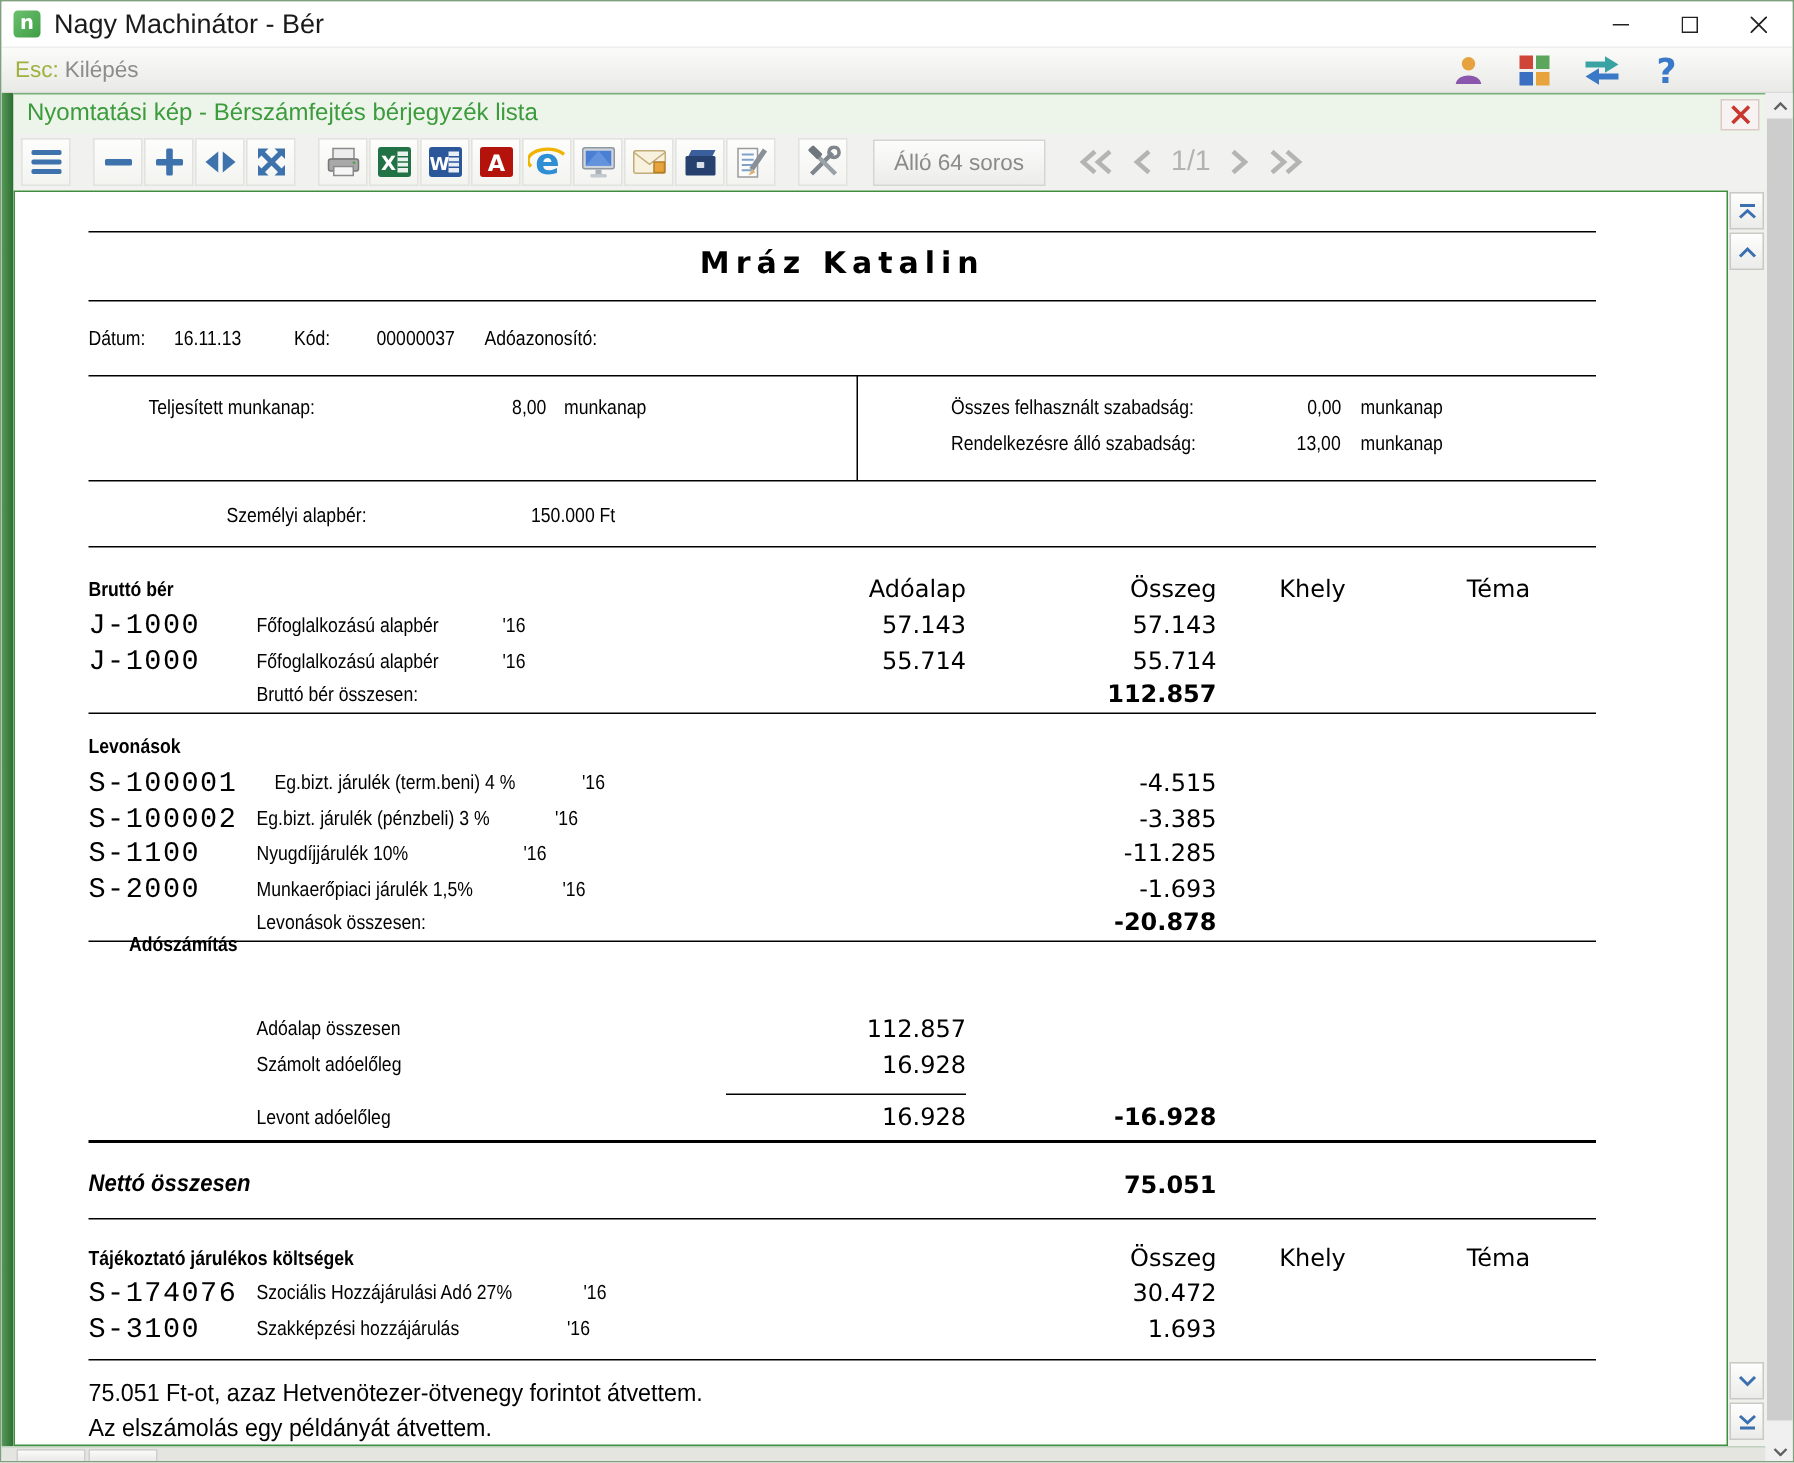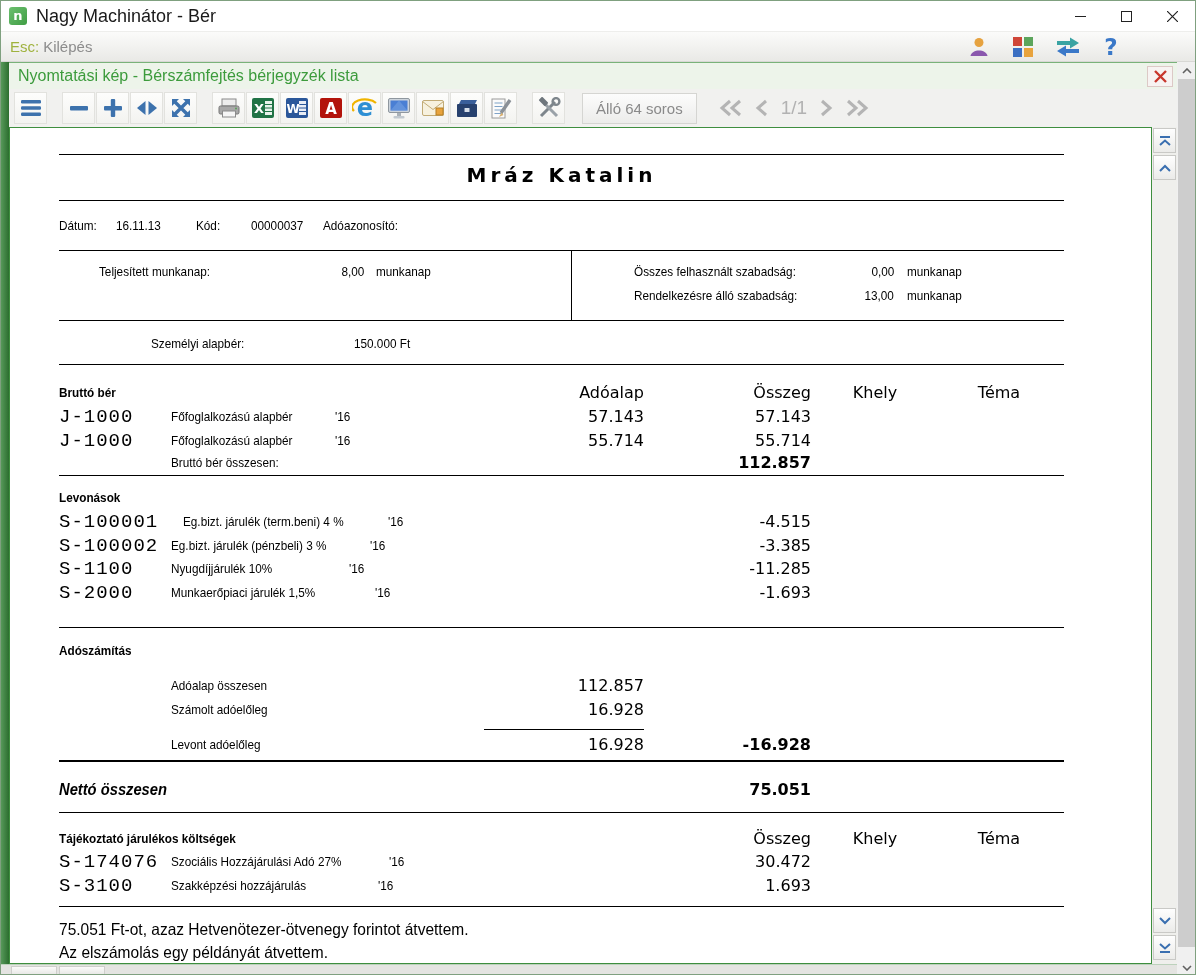--- a/index.html
+++ b/index.html
@@ -352,23 +352,27 @@
           <div class="r" style="top:431px;">
             <span class="cell code" style="left:0;">S-1100</span>
             <span class="cell nar" style="left:112px;"><span class="nx">Nyugdíjjárulék  10%</span><span class="nx" style="margin-left:62px;">'16</span></span>
             <span class="cell num am">-11.285</span>
           </div>
           <div class="r" style="top:455px;">
             <span class="cell code" style="left:0;">S-2000</span>
             <span class="cell nar" style="left:112px;"><span class="nx">Munkaerőpiaci járulék 1,5%</span><span class="nx" style="margin-left:38px;">'16</span></span>
             <span class="cell num am">-1.693</span>
           </div>
+          <div class="r" style="top:477px;">
+            <span class="cell nar" style="left:112px;"><span class="nx">Levonások összesen:</span></span>
+            <span class="cell num b am">-20.878</span>
+          </div>
           <div class="hline" style="top:499px;"></div>
 
-          <div class="r" style="top:513px;">
+          <div class="r" style="top:492px;margin-left:27px;">
             <span class="cell nar b" style="left:0;"><span class="nx">Adószámítás</span></span>
           </div>
           <div class="r" style="top:548px;">
             <span class="cell nar" style="left:112px;"><span class="nx">Adóalap összesen</span></span>
             <span class="cell num tb">112.857</span>
           </div>
           <div class="r" style="top:572px;">
             <span class="cell nar" style="left:112px;"><span class="nx">Számolt adóelőleg</span></span>
             <span class="cell num tb">16.928</span>
           </div>

